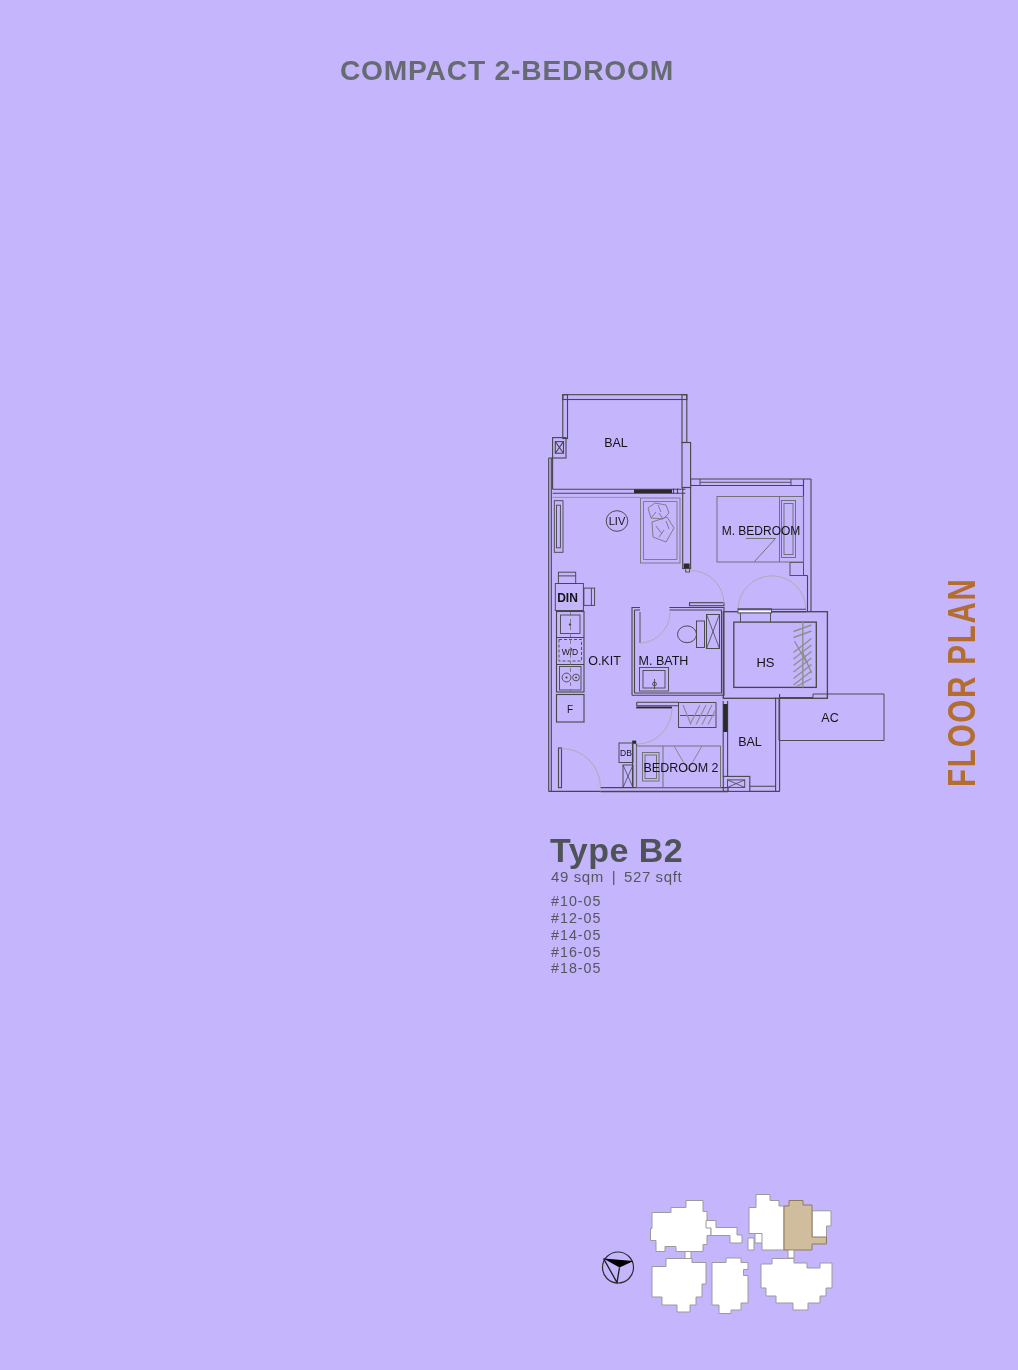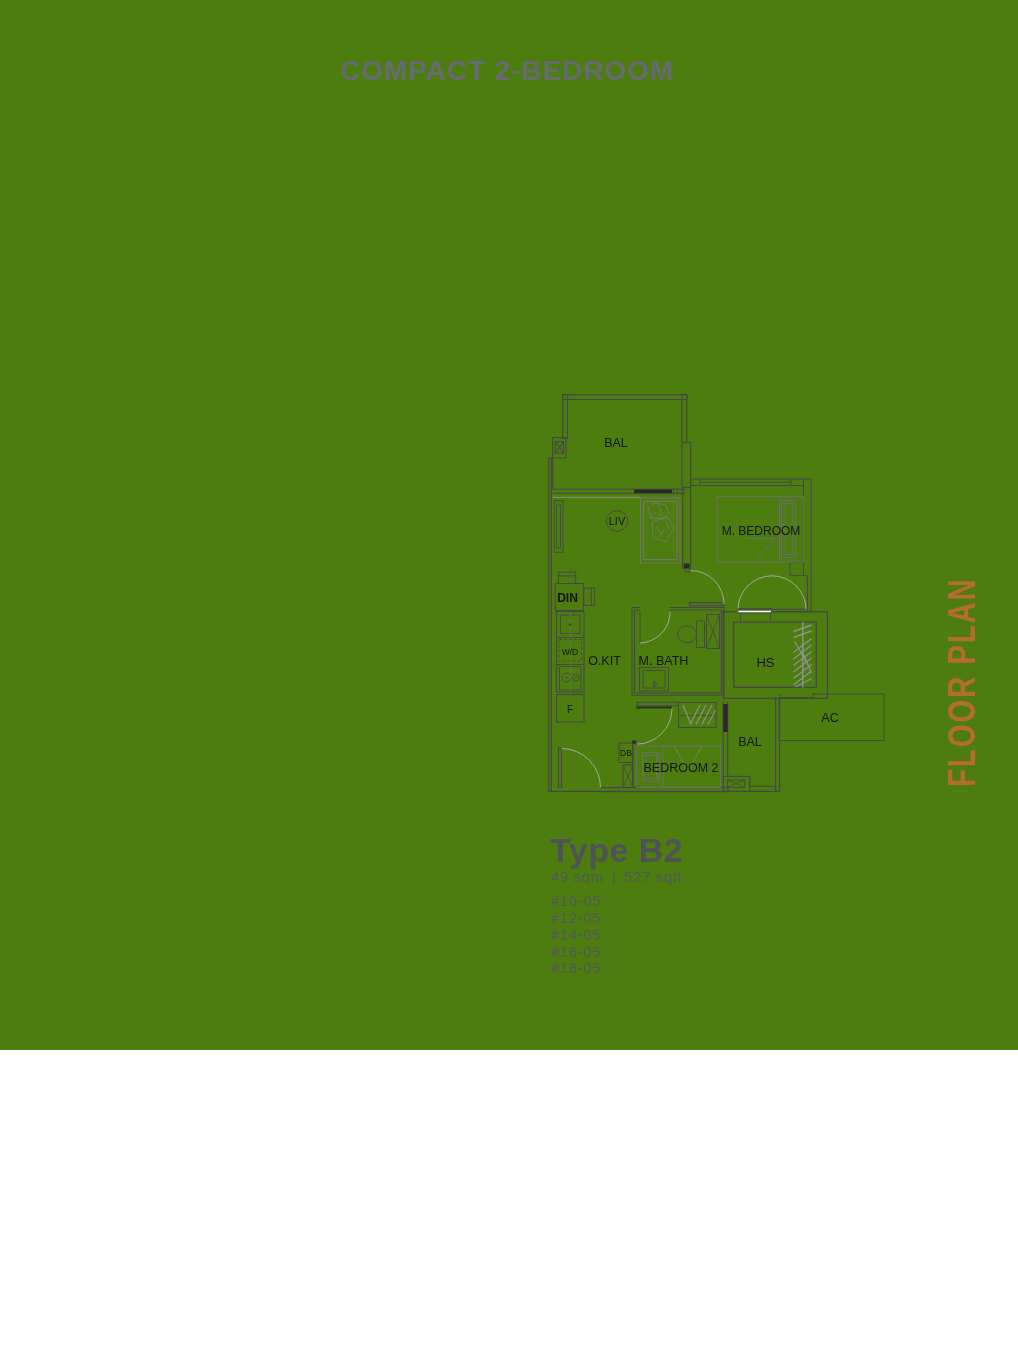--- a/index.html
+++ b/index.html
@@ -1,16 +1,16 @@
 <!DOCTYPE html>
 <html><head>
 <meta charset="utf-8">
 <style>
   html,body{margin:0;padding:0;background:#ffffff;}
-  .page{position:relative;width:1018px;height:1050px;background:#4d7c0f;overflow:hidden;
+  .page{position:relative;width:1018px;height:1370px;background:#c4b5fd;overflow:hidden;
         font-family:"Liberation Sans", sans-serif;}
   svg text{font-family:"Liberation Sans", sans-serif;}
 </style>
 </head>
 <body>
 <div class="page">
 <svg width="1018" height="1370" viewBox="0 0 1018 1370">
 
   <text x="507" y="79.5" text-anchor="middle" font-size="28.2" font-weight="bold" letter-spacing="0.8" fill="#666b71">COMPACT 2-BEDROOM</text>
   <text transform="translate(975,787) rotate(-90) scale(1,1.32)" font-size="29.5" font-weight="bold" letter-spacing="1.8" fill="#b26d2f">FLOOR PLAN</text>

